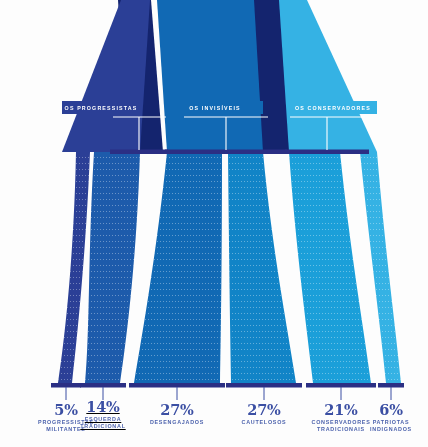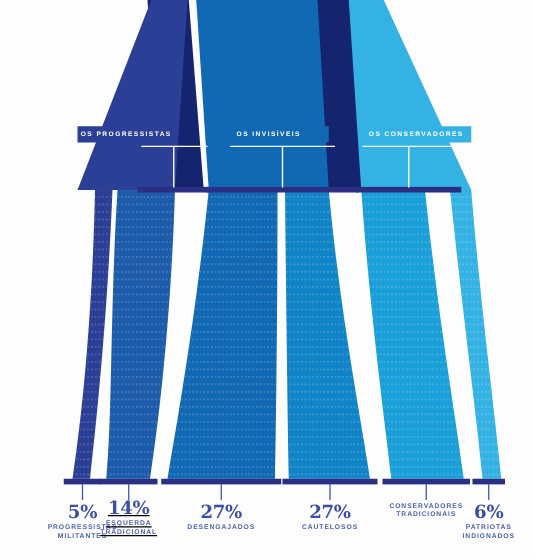--- a/index.html
+++ b/index.html
@@ -209,20 +209,21 @@
           <span>DESENGAJADOS</span>
         </div>
       </div>
       <div class="seg-col" style="left: 218px; width: 92px; top: 401px;">
         <div class="seg-pct">27%</div>
         <div class="seg-name">
           <span>CAUTELOSOS</span>
         </div>
       </div>
       <div class="seg-col" style="left: 293px; width: 96px; top: 401px;">
+        <div class="seg-pct">21%</div>
         <div class="seg-name">
           <span>CONSERVADORES</span>
           <span>TRADICIONAIS</span>
         </div>
       </div>
       <div class="seg-col" style="left: 349px; width: 84px; top: 401px;">
         <div class="seg-pct">6%</div>
         <div class="seg-name">
           <span>PATRIOTAS</span>
           <span>INDIGNADOS</span>

